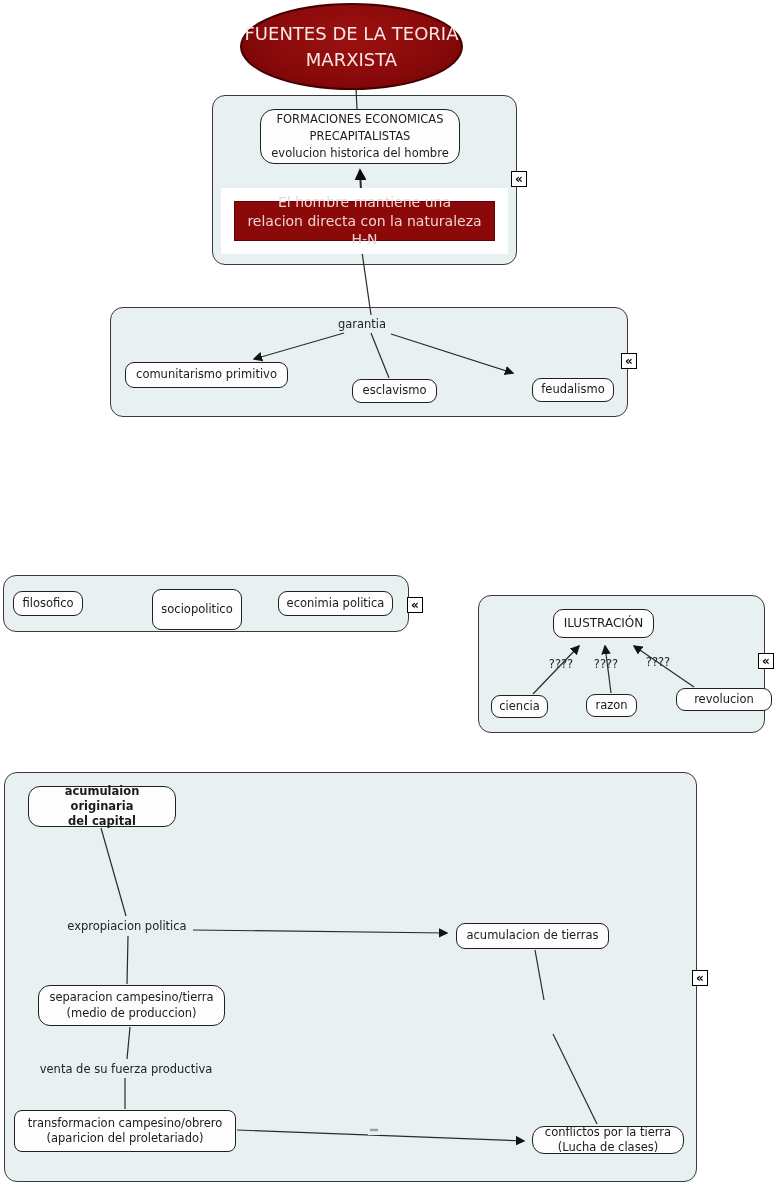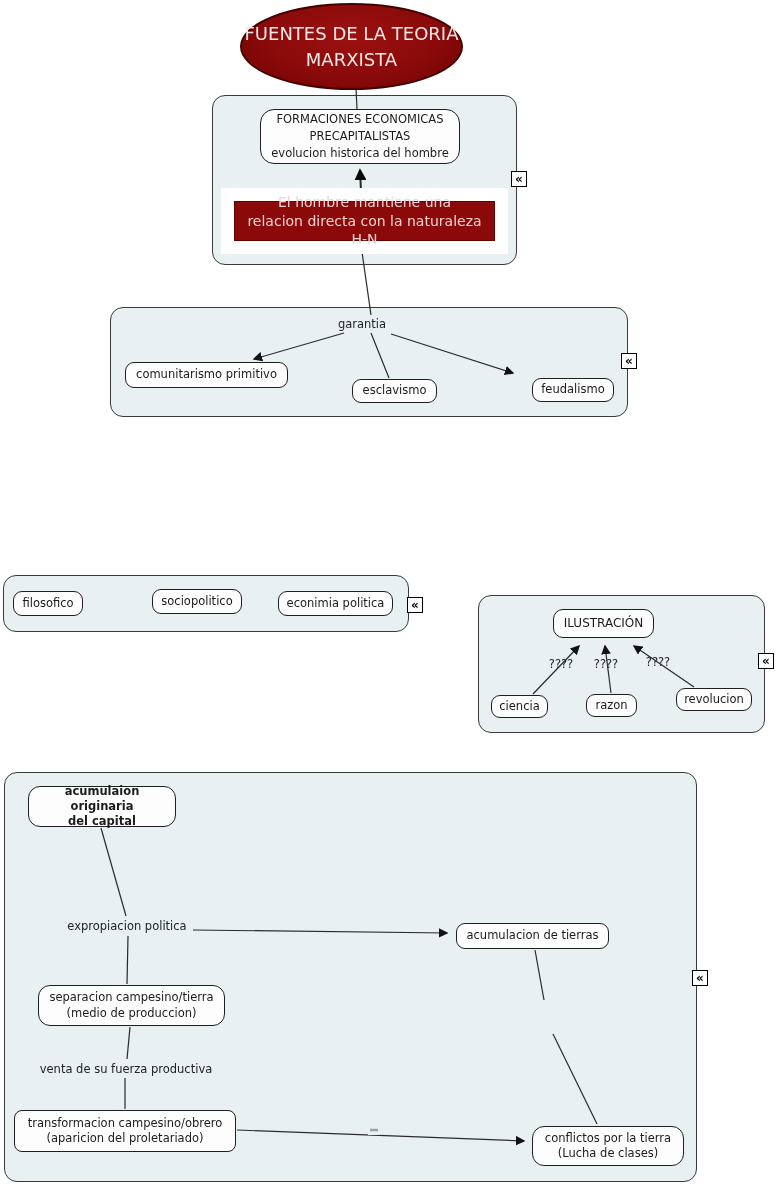--- a/index.html
+++ b/index.html
@@ -116,21 +116,21 @@
   <div class="node" style="left:352px;top:379px;width:85px;height:24px;">
     <span class="nowrap">esclavismo</span>
   </div>
   <div class="node" style="left:532px;top:378px;width:82px;height:24px;">
     <span class="nowrap">feudalismo</span>
   </div>
 
   <div class="node" style="left:13px;top:591px;width:70px;height:25px;">
     <span class="nowrap">filosofico</span>
   </div>
-  <div class="node" style="left:152px;top:589px;width:90px;height:25px;">
+  <div class="node" style="left:152px;top:589px;width:90px;height:41px;">
     <span class="nowrap">sociopolitico</span>
   </div>
   <div class="node" style="left:278px;top:591px;width:115px;height:25px;">
     <span class="nowrap">econimia politica</span>
   </div>
 
   <div class="node" style="left:553px;top:609px;width:101px;height:29px;font-size:12px;border-radius:10px;">
     <span class="nowrap">ILUSTRACIÓN</span>
   </div>
   <div class="label bare" style="left:546px;top:657px;width:30px;height:14px;">
@@ -141,21 +141,21 @@
   </div>
   <div class="label bare" style="left:643px;top:655px;width:30px;height:14px;">
     <span>????</span>
   </div>
   <div class="node" style="left:491px;top:695px;width:57px;height:23px;">
     <span class="nowrap">ciencia</span>
   </div>
   <div class="node" style="left:586px;top:694px;width:51px;height:23px;">
     <span class="nowrap">razon</span>
   </div>
-  <div class="node" style="left:676px;top:688px;width:76px;height:23px;">
+  <div class="node" style="left:676px;top:688px;width:96px;height:23px;">
     <span class="nowrap">revolucion</span>
   </div>
 
   <div class="node two" style="left:28px;top:786px;width:148px;height:41px;font-weight:bold;">
     <span class="prewrap">acumulaion originaria
 del capital</span>
   </div>
   <div class="label" style="left:63px;top:918px;width:128px;height:16px;">
     <span class="nowrap">expropiacion politica</span>
   </div>
@@ -166,21 +166,21 @@
     <span class="prewrap">separacion campesino/tierra
 (medio de produccion)</span>
   </div>
   <div class="label" style="left:33px;top:1061px;width:186px;height:16px;">
     <span class="nowrap">venta de su fuerza productiva</span>
   </div>
   <div class="node two" style="left:14px;top:1110px;width:222px;height:42px;border-radius:8px;">
     <span class="prewrap">transformacion campesino/obrero
 (aparicion del proletariado)</span>
   </div>
-  <div class="node two" style="left:532px;top:1126px;width:152px;height:40px;">
+  <div class="node two" style="left:532px;top:1126px;width:152px;height:28px;">
     <span class="prewrap">conflictos por la tierra
 (Lucha de clases)</span>
   </div>
 
   <div class="collapse" style="left:511px;top:171px;">«</div>
   <div class="collapse" style="left:621px;top:353px;">«</div>
   <div class="collapse" style="left:407px;top:597px;">«</div>
   <div class="collapse" style="left:758px;top:653px;">«</div>
   <div class="collapse" style="left:692px;top:970px;">«</div>
 

